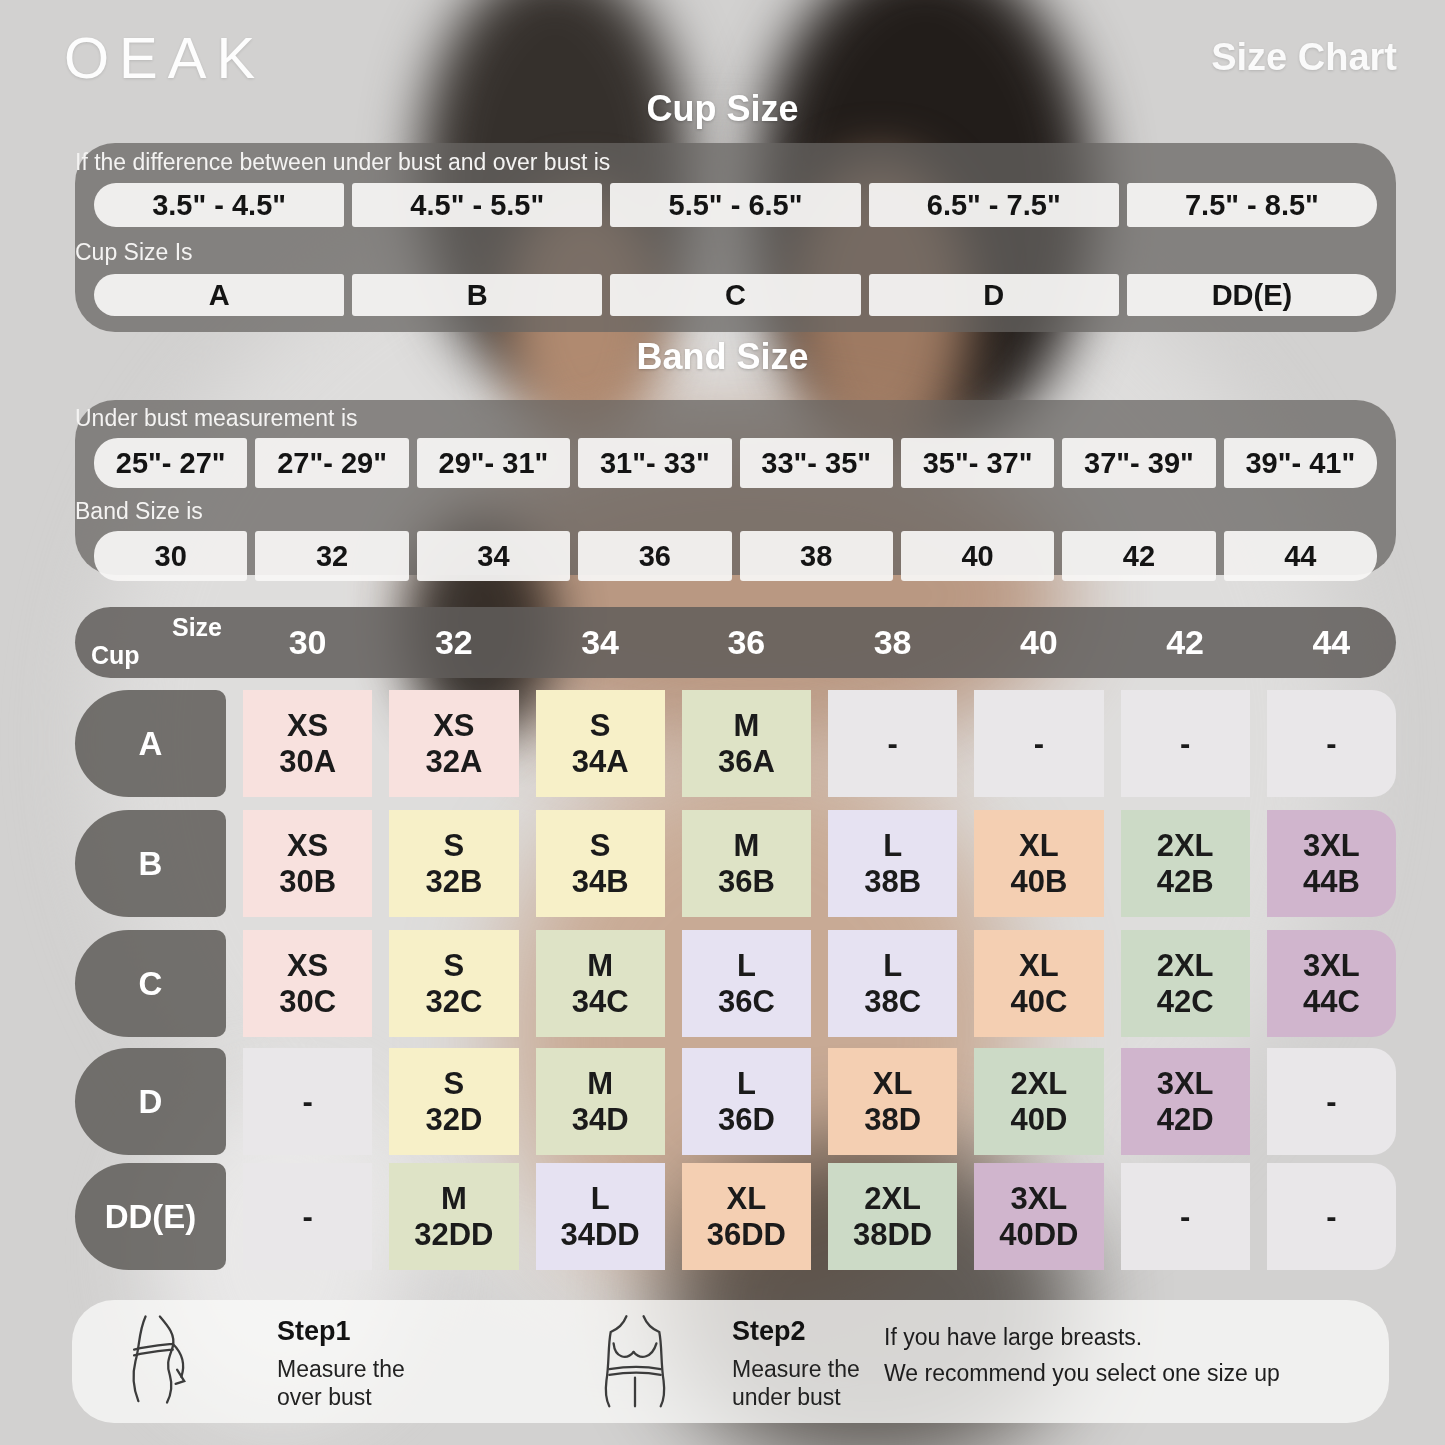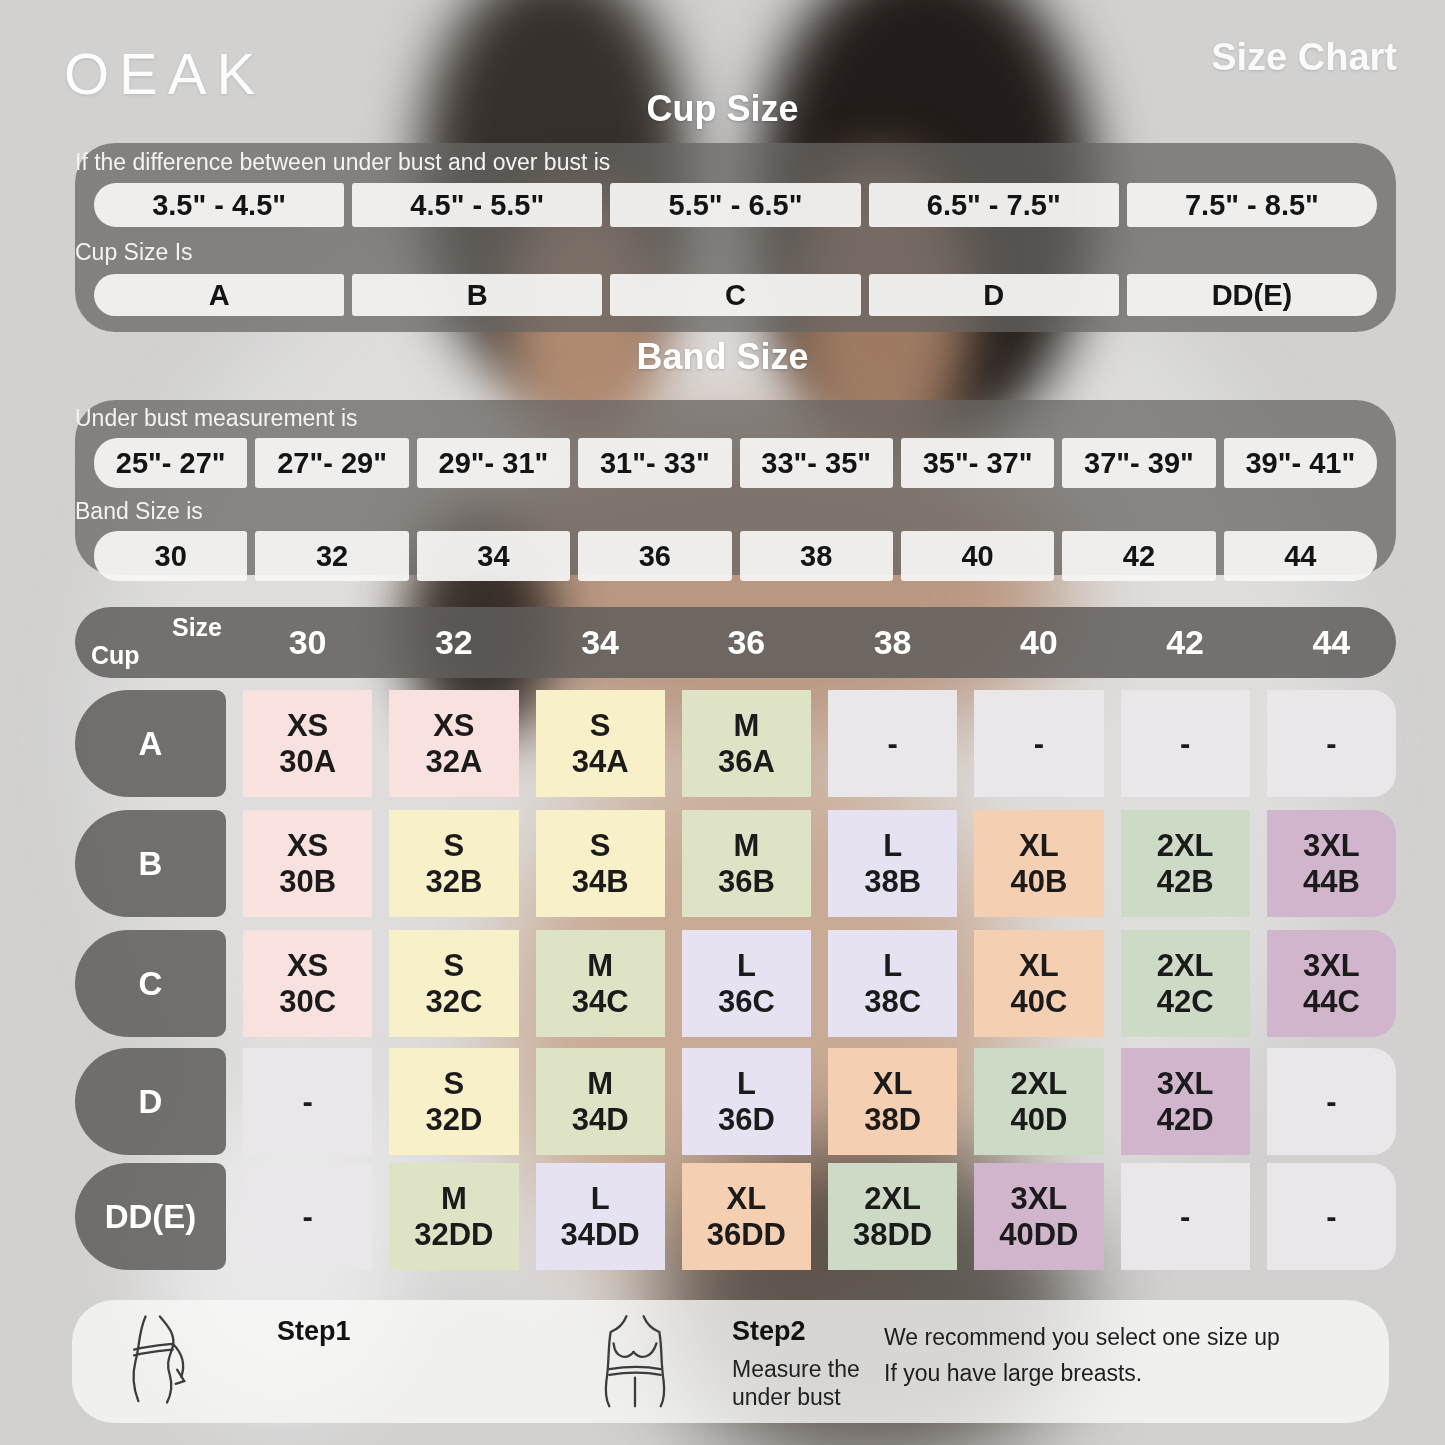--- a/index.html
+++ b/index.html
@@ -17,21 +17,21 @@
   .b-hairL{left:420px;top:-40px;width:270px;height:430px;background:#35302c;filter:blur(28px);}
   .b-hairR{left:755px;top:-50px;width:340px;height:500px;background:#221d1a;filter:blur(28px);}
   .b-faceL{left:505px;top:190px;width:160px;height:260px;background:#b08a70;filter:blur(26px);}
   .b-faceR{left:790px;top:160px;width:180px;height:300px;background:#9e7a62;filter:blur(26px);}
   .b-torso{left:430px;top:430px;width:640px;height:330px;background:#b69179;filter:blur(45px);opacity:.9;}
   .b-lower{left:500px;top:750px;width:520px;height:560px;background:#c5a289;filter:blur(50px);opacity:.85;}
   .b-darktop{left:405px;top:520px;width:150px;height:220px;background:#15120f;filter:blur(26px);opacity:.8;}
   .b-skirt{left:660px;top:1140px;width:420px;height:330px;background:#3a342e;filter:blur(45px);opacity:.75;}
   .b-lace{left:150px;top:1090px;width:260px;height:320px;background:#efeeee;filter:blur(40px);opacity:.8;}
   
-  .brand{left:64px;top:40px;font-size:58px;font-weight:500;letter-spacing:10px;color:#fdfdfd;text-shadow:0 1px 3px rgba(0,0,0,.12);}
+  .brand{left:64px;top:24px;font-size:58px;font-weight:500;letter-spacing:10px;color:#fdfdfd;text-shadow:0 1px 3px rgba(0,0,0,.12);}
   .pagetitle{right:48px;top:36px;font-size:38px;font-weight:600;color:#fafafa;text-shadow:0 1px 3px rgba(0,0,0,.15);}
   .sectitle{left:0;width:1445px;text-align:center;font-size:36px;font-weight:700;color:#ffffff;text-shadow:0 1px 3px rgba(0,0,0,.2);}
   .cuptitle{top:88px;}
   .bandtitle{top:336px;}
   
   .gpanel{left:75px;width:1321px;background:rgba(104,101,98,.74);border-radius:40px;box-sizing:border-box;}
   .cup-panel{top:143px;height:189px;padding:6px 0 0 0;}
   .band-panel{top:400px;height:175px;padding:5px 0 0 0;}
   .banlabel{width:100%;text-align:left;font-size:23px;font-weight:500;color:#f4f3f2;}
   .prow{display:flex;gap:8px;padding:0 19px;box-sizing:border-box;}
@@ -335,33 +335,34 @@
     <svg class="lineart f-icon i1" width="86" height="98" viewBox="0 0 60 68">
       <path d="M22,3 C17,14 18,24 15,34 C13,42 13,52 17,62"></path>
       <path d="M32,3 C38,10 43,16 41,24 C39,31 36,35 39,44 C41,51 40,57 37,63"></path>
       <path d="M14,26 C22,24 32,23 41,22"></path>
       <path d="M14,30 C22,28 32,27 41,26"></path>
       <path d="M41,22 C47,28 50,36 47,45"></path>
       <path d="M44,40 L49,48 L43,50"></path>
     </svg>
     <div class="f-text t1">
       <div class="f-title">Step1</div>
+      <div class="f-desc">Measure the over bust</div>
     </div>
     <svg class="lineart f-icon i2" width="86" height="100" viewBox="0 0 60 70">
       <path d="M24,3 C22,8 18,12 13,14 C11,24 12,36 10,48 C9,56 10,62 12,66"></path>
       <path d="M36,3 C38,8 42,12 47,14 C49,24 48,36 50,48 C51,56 50,62 48,66"></path>
       <path d="M15,22 C16,32 24,34 29,28"></path>
       <path d="M29,28 C34,34 42,32 45,22"></path>
       <path d="M12,40 C24,38 38,38 48,40"></path>
       <path d="M12,44 C24,42 38,42 48,44"></path>
       <path d="M30,46 L30,66"></path>
     </svg>
     <div class="f-text t2">
       <div class="f-title">Step2</div>
       <div class="f-desc">Measure the under bust</div>
     </div>
     <div class="f-text t3">
+      <div class="tips-line">If you have large breasts.</div>
       <div class="tips-line">We recommend you select one size up</div>
-      <div class="tips-line">If you have large breasts.</div>
     </div>
   </div>
 
 </div>
 
 </body></html>

